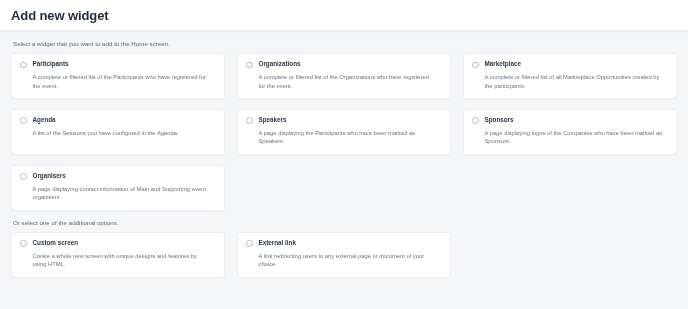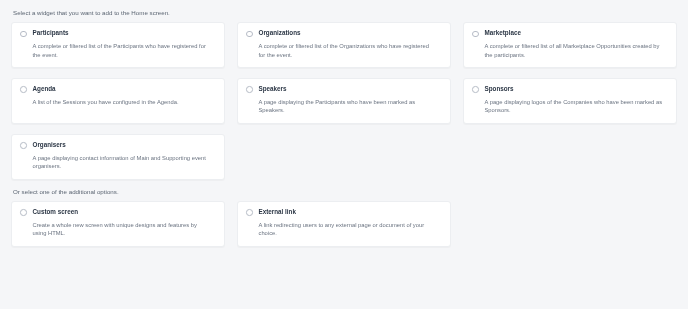--- a/index.html
+++ b/index.html
@@ -125,20 +125,23 @@
   }
   .card--short {
     min-height: 38px;
   }
 </style>
 </head>
 <body>
 
 <div class="page">
 
+  <div class="header">
+    <div class="header-title">Add new widget</div>
+  </div>
 
   <div class="content">
 
     <p class="intro-text">Select a widget that you want to add to the Home screen.</p>
 
     <div class="grid">
 
       <div class="card card--tall">
         <div class="card-head">
           <span class="radio"></span>

